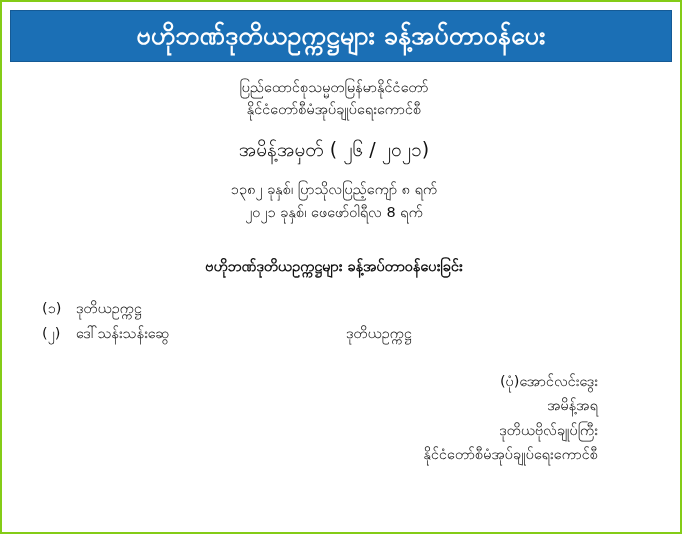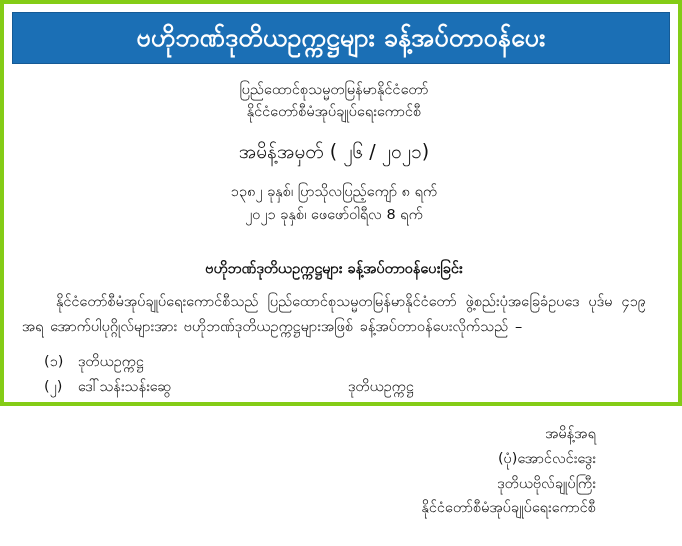--- a/index.html
+++ b/index.html
@@ -9,23 +9,23 @@
   }
   body {
     width: 682px;
     height: 546px;
     font-family: "DejaVu Sans", "Liberation Sans", sans-serif;
     color: #111111;
     overflow: hidden;
   }
   .page {
     width: 682px;
-    height: 406px;
+    height: 534px;
     box-sizing: border-box;
-    border: 4px solid #84cc16;
+    border: 2px solid #84cc16;
     background: #ffffff;
     position: relative;
   }
   .banner {
     margin: 8px 8px 0 8px;
     background: #1b6fb5;
     border: 1px solid #155a95;
     height: 50px;
     display: flex;
     align-items: center;
@@ -132,35 +132,34 @@
       <div class="ln">၁၃၈၂ ခုနှစ်၊ ပြာသိုလပြည့်ကျော် ၈ ရက်</div>
       <div class="ln">၂၀၂၁ ခုနှစ်၊ ဖေဖော်ဝါရီလ 8 ရက်</div>
     </div>
 
     <div class="gap-md"></div>
 
     <div class="center subject ln">ဗဟိုဘဏ်ဒုတိယဥက္ကဋ္ဌများ ခန့်အပ်တာဝန်ပေးခြင်း</div>
 
     <div class="gap-sm"></div>
 
-    <div class="para">နိုင်ငံတော်စီမံအုပ်ချုပ်ရေးကောင်စီသည် ပြည်ထောင်စုသမ္မတမြန်မာနိုင်ငံတော် ဖွဲ့စည်းပုံအခြေခံဥပဒေ ပုဒ်မ ၄၁၉ အရ အောက်ပါပုဂ္ဂိုလ်များအား ဗဟိုဘဏ်ဒုတိယဥက္ကဋ္ဌများအဖြစ် ခန့်အပ်တာဝန်ပေးလိုက်သည် –</div>
 
     <div class="list">
       <div class="list-row">
         <span class="list-num">(၁)</span>
         <span class="list-post">ဒုတိယဥက္ကဋ္ဌ</span>
       </div>
       <div class="list-row">
         <span class="list-num">(၂)</span>
         <span class="list-name">ဒေါ်သန်းသန်းဆွေ</span>
         <span class="list-post">ဒုတိယဥက္ကဋ္ဌ</span>
       </div>
     </div>
 
     <div class="signature">
+      <div class="sig-line">(ပုံ)အောင်လင်းဒွေး</div>
       <div class="sig-line">အမိန့်အရ</div>
-      <div class="sig-line">(ပုံ)အောင်လင်းဒွေး</div>
       <div class="sig-line">ဒုတိယဗိုလ်ချုပ်ကြီး</div>
       <div class="sig-line">နိုင်ငံတော်စီမံအုပ်ချုပ်ရေးကောင်စီ</div>
     </div>
 
   </div>
 </div>
 
 </body></html>

